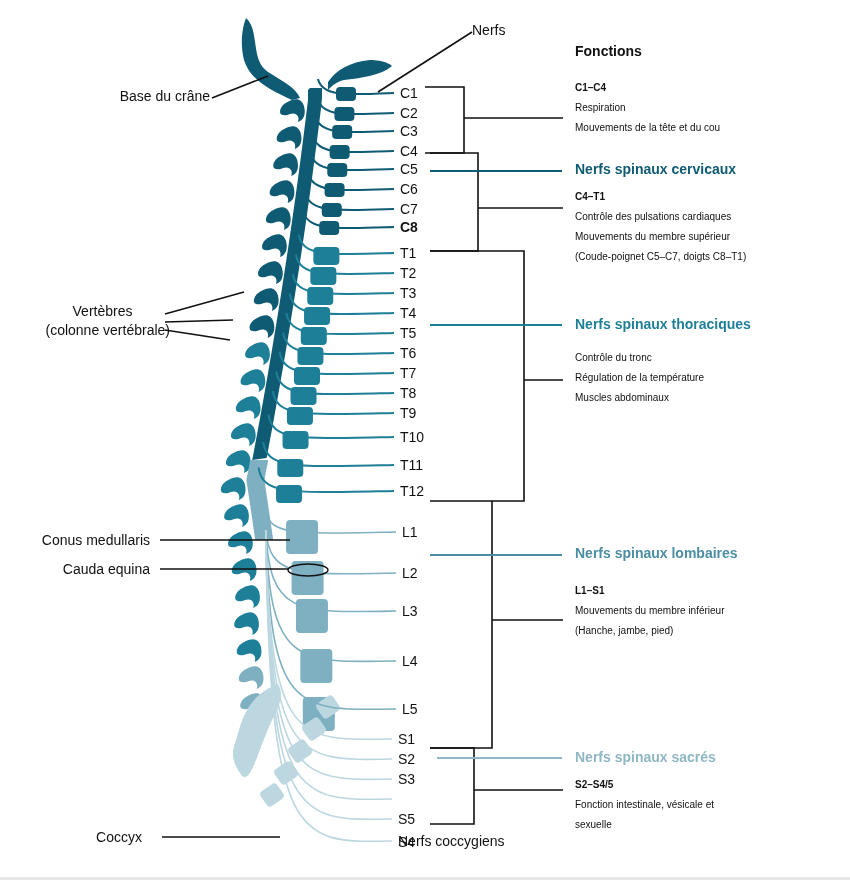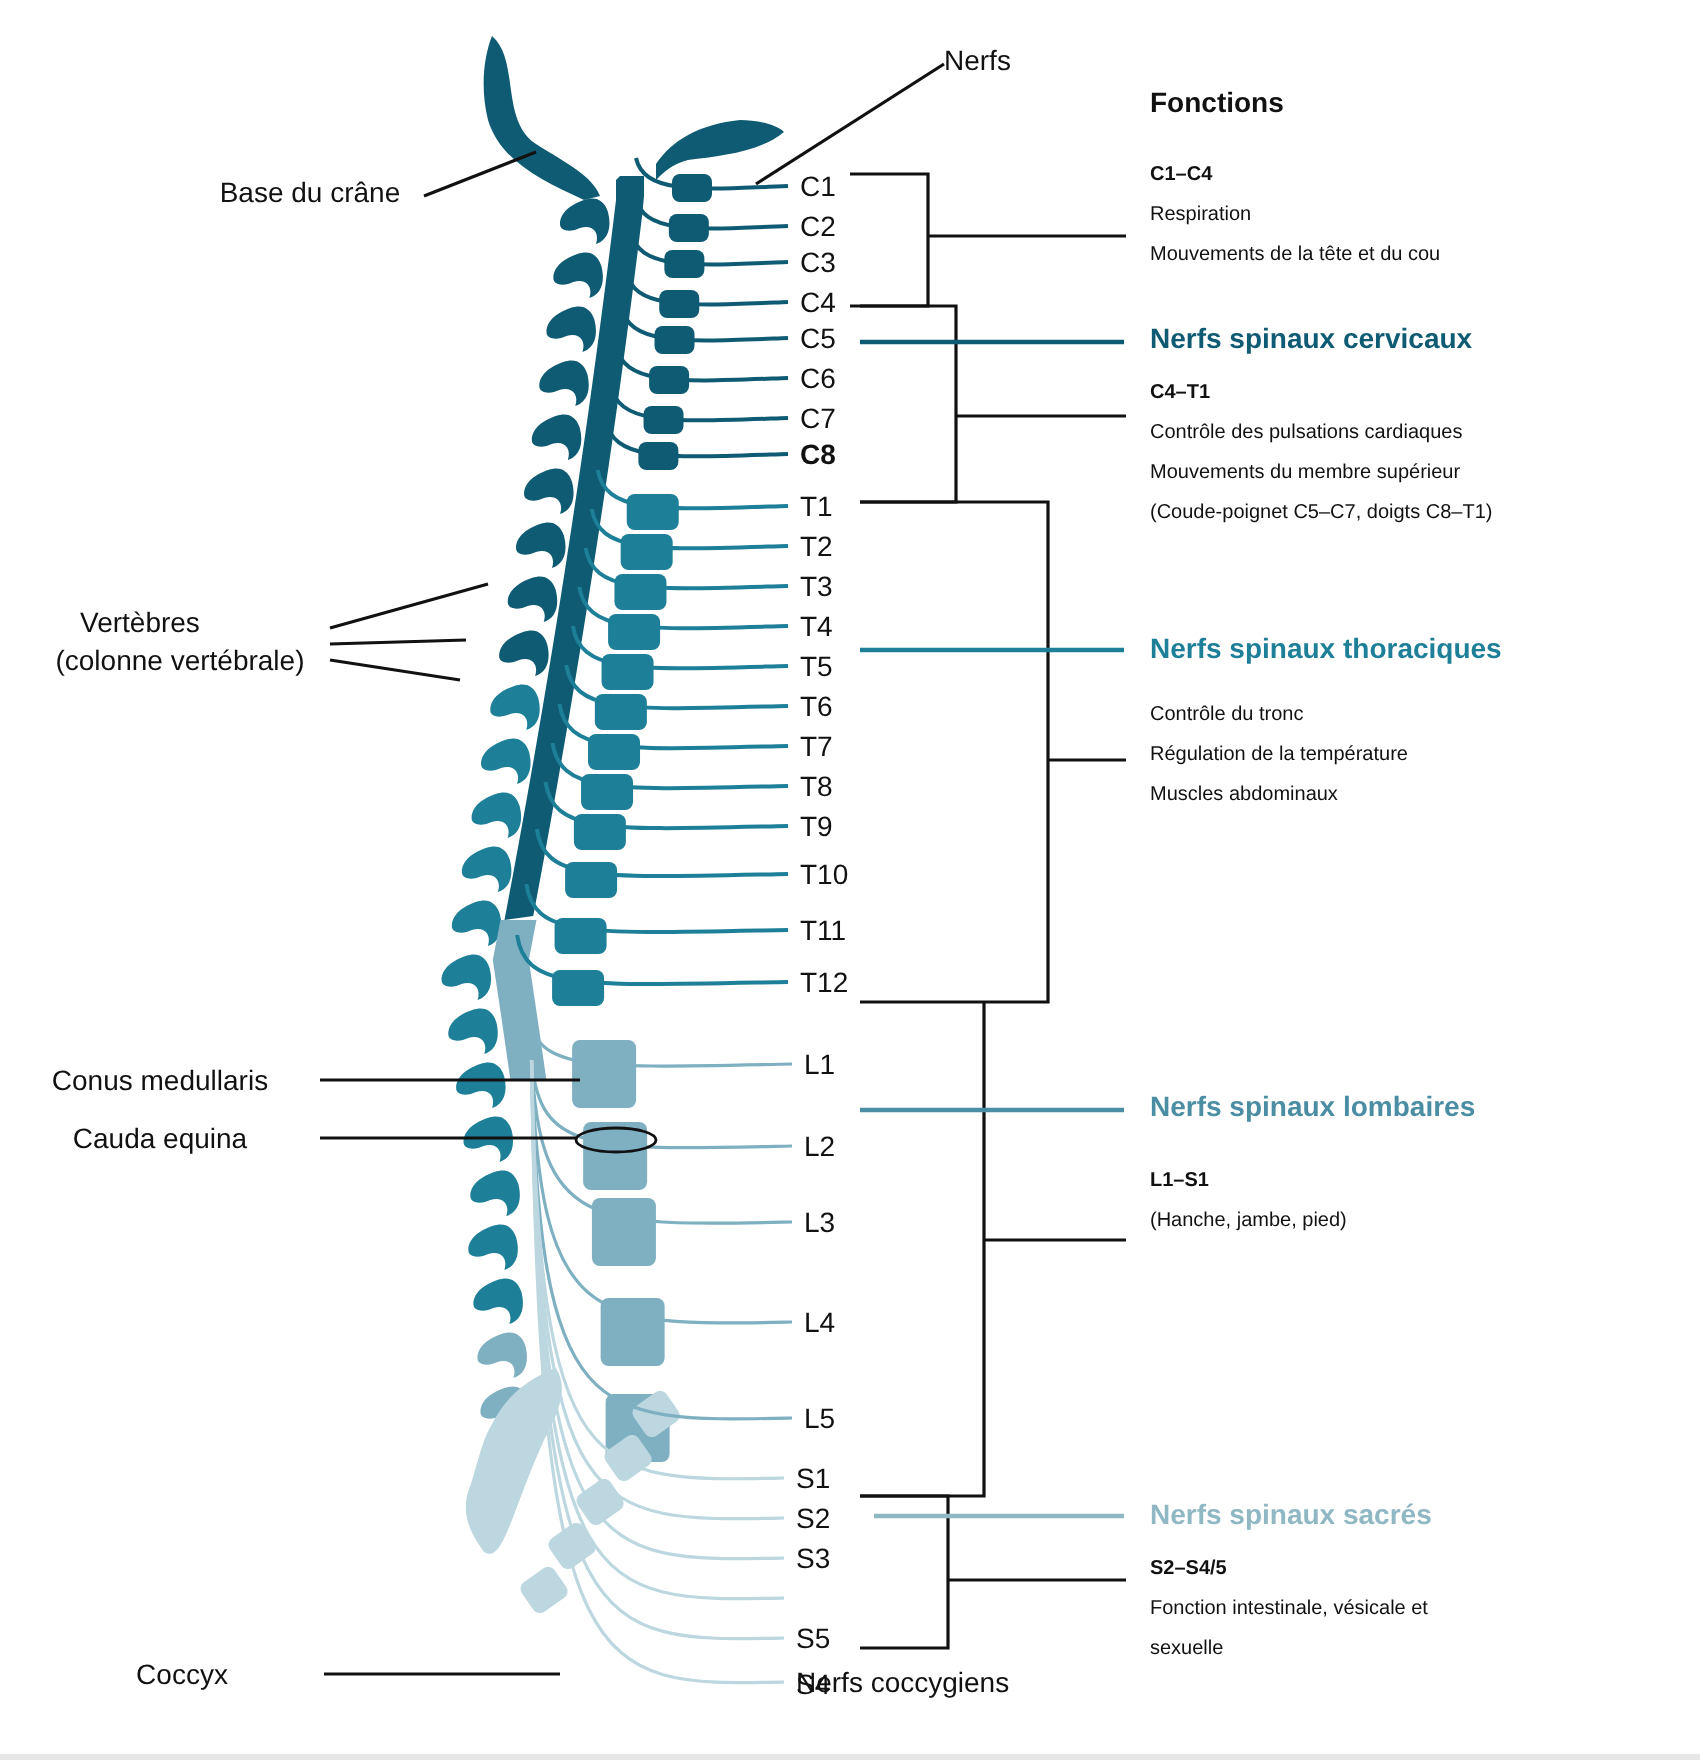--- a/index.html
+++ b/index.html
@@ -1,20 +1,20 @@
 <!DOCTYPE html>
 <html><head>
 <meta charset="utf-8">
 <style>
   html, body { margin: 0; padding: 0; background: #ffffff; }
   body { width: 850px; height: 880px; position: relative; overflow: hidden;
          font-family: "Liberation Sans", "DejaVu Sans", sans-serif; color: #111; }
   #stage { position: absolute; left: 0; top: 0; width: 850px; height: 880px; }
   .lbl { position: absolute; font-size: 14px; line-height: 16px; white-space: nowrap; color: #111; }
-  .lbl.r { text-align: center; }
+  .lbl.r { text-align: right; }
   .seg { position: absolute; font-size: 14px; line-height: 16px; color: #111; }
   .fn { position: absolute; font-size: 10px; line-height: 20px; color: #111; }
   .fn .range { font-weight: bold; }
   .grp { position: absolute; font-size: 14px; font-weight: bold; white-space: nowrap; }
   .title { position: absolute; font-size: 14px; font-weight: bold; }
   .bottom-bar { position: absolute; left: 0; top: 877px; width: 850px; height: 3px; background: #e6e6e6; }
 </style>
 </head>
 <body>
 
@@ -143,21 +143,21 @@
     <g id="grouplines">
         <line x1="430" y1="171" x2="562" y2="171" stroke="#0f5b73" stroke-width="2.2"></line>
         <line x1="430" y1="325" x2="562" y2="325" stroke="#1e7f98" stroke-width="2.2"></line>
         <line x1="430" y1="555" x2="562" y2="555" stroke="#4b8ea3" stroke-width="2.2"></line>
         <line x1="437" y1="758" x2="562" y2="758" stroke="#8fb7c4" stroke-width="2.2"></line>
       </g>
   </svg>
 
   <div class="lbl r" style="left:100px;top:88px;width:110px">Base du crâne</div>
   <div class="lbl" style="left:472px;top:22px">Nerfs</div>
-  <div class="lbl r" style="left:40px;top:303px;width:125px;text-align:left">Vertèbres</div>
+  <div class="lbl r" style="left:40px;top:303px;width:125px;text-align:center">Vertèbres</div>
   <div class="lbl r" style="left:10px;top:322px;width:160px">(colonne vertébrale)</div>
   <div class="lbl r" style="left:10px;top:532px;width:140px">Conus medullaris</div>
   <div class="lbl r" style="left:10px;top:561px;width:140px">Cauda equina</div>
   <div class="lbl r" style="left:40px;top:829px;width:102px">Coccyx</div>
 
   <div id="seglabels">
       <div class="seg" style="left: 400px; top: 85px;">C1</div>
       <div class="seg" style="left: 400px; top: 105px;">C2</div>
       <div class="seg" style="left: 400px; top: 123px;">C3</div>
       <div class="seg" style="left: 400px; top: 143px;">C4</div>
@@ -210,20 +210,21 @@
         <div>Mouvements du membre supérieur</div>
         <div>(Coude-poignet C5–C7, doigts C8–T1)</div>
       </div>
       <div class="fn" style="left: 575px; top: 348px;">
         <div>Contrôle du tronc</div>
         <div>Régulation de la température</div>
         <div>Muscles abdominaux</div>
       </div>
       <div class="fn" style="left: 575px; top: 581px;">
         <div class="range">L1–S1</div>
+        <div>Mouvements du membre inférieur</div>
         <div>(Hanche, jambe, pied)</div>
       </div>
       <div class="fn" style="left: 575px; top: 775px;">
         <div class="range">S2–S4/5</div>
         <div>Fonction intestinale, vésicale et</div>
         <div>sexuelle</div>
       </div>
     </div>
 
   <div class="bottom-bar"></div>

